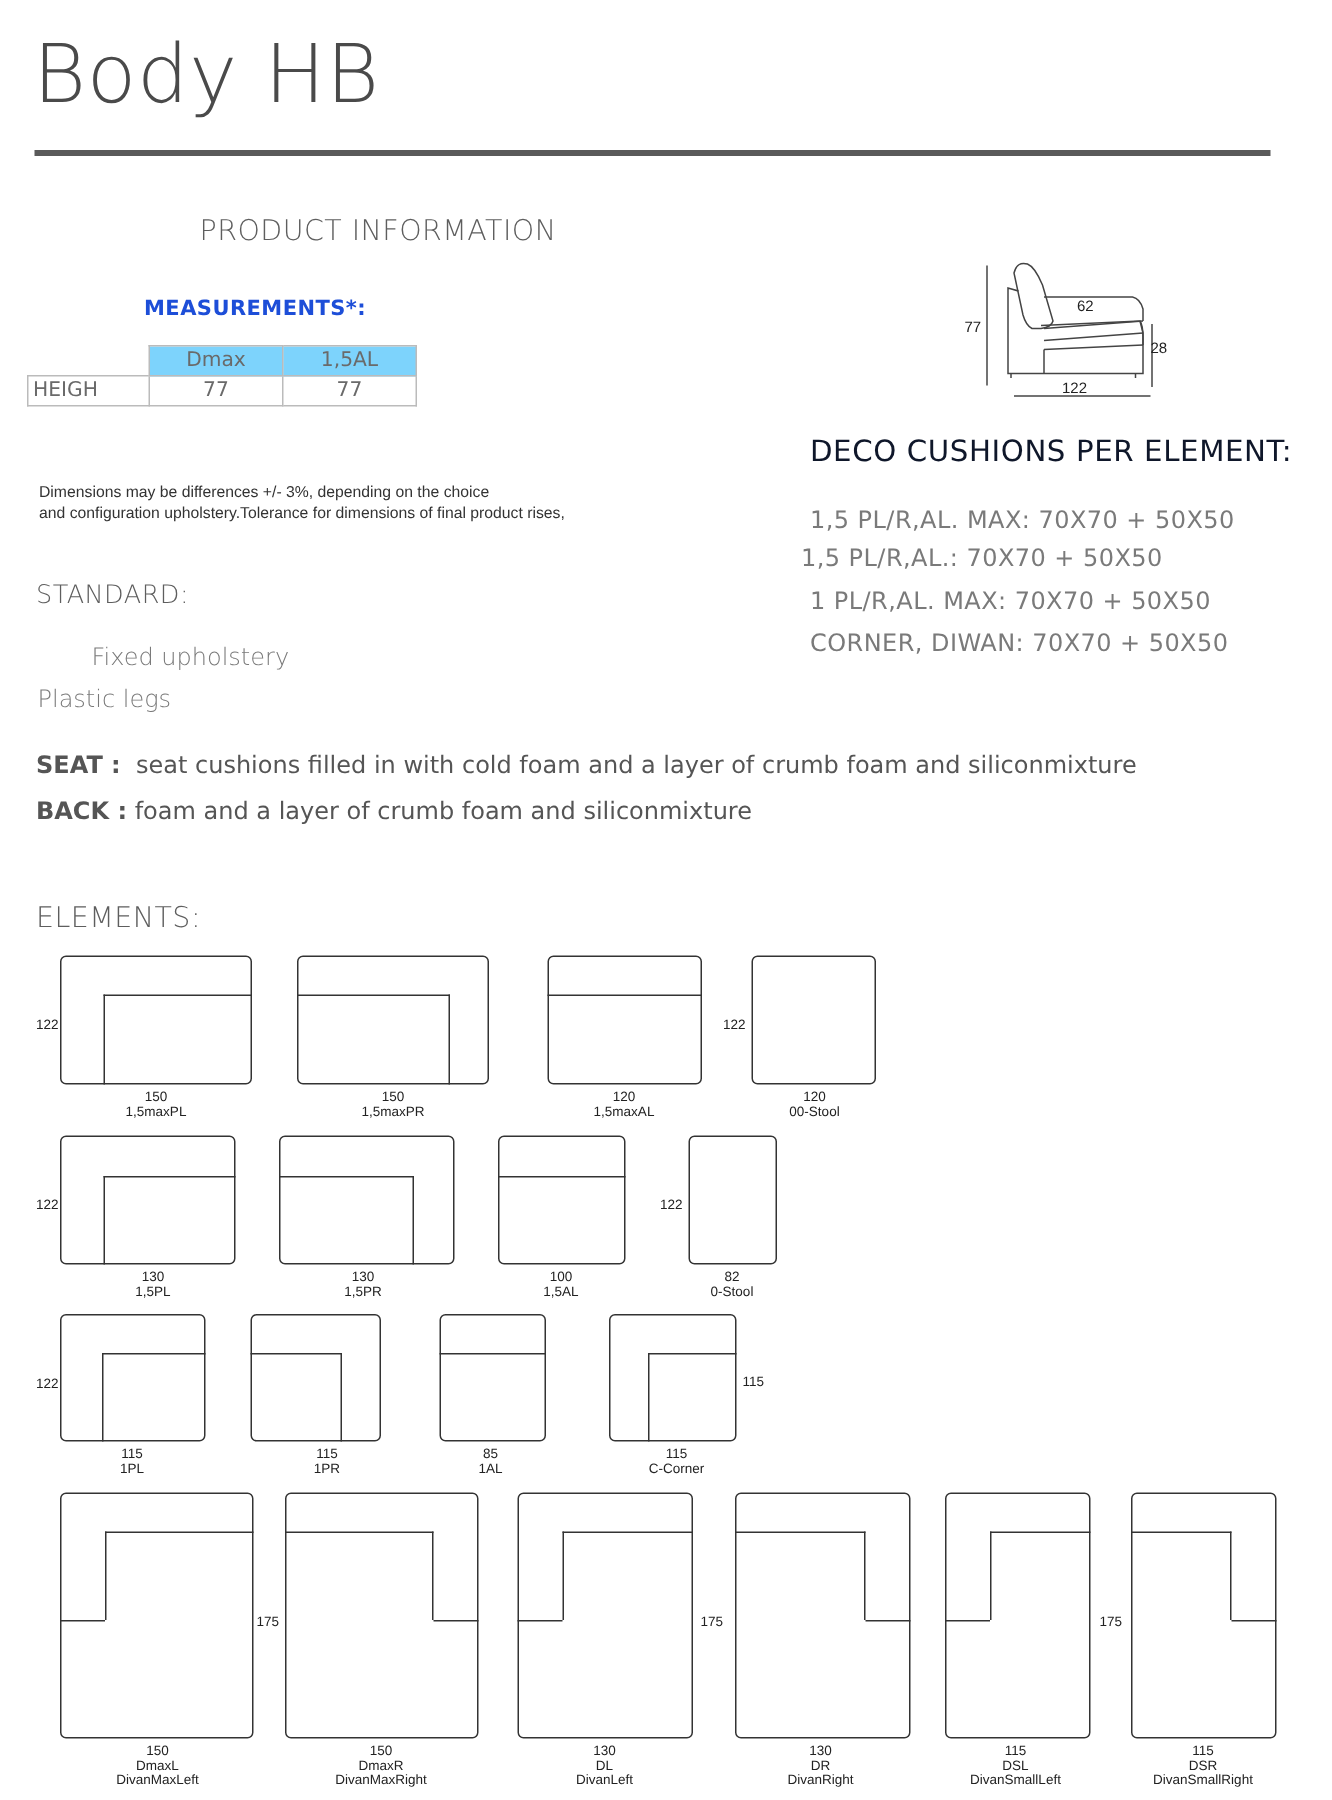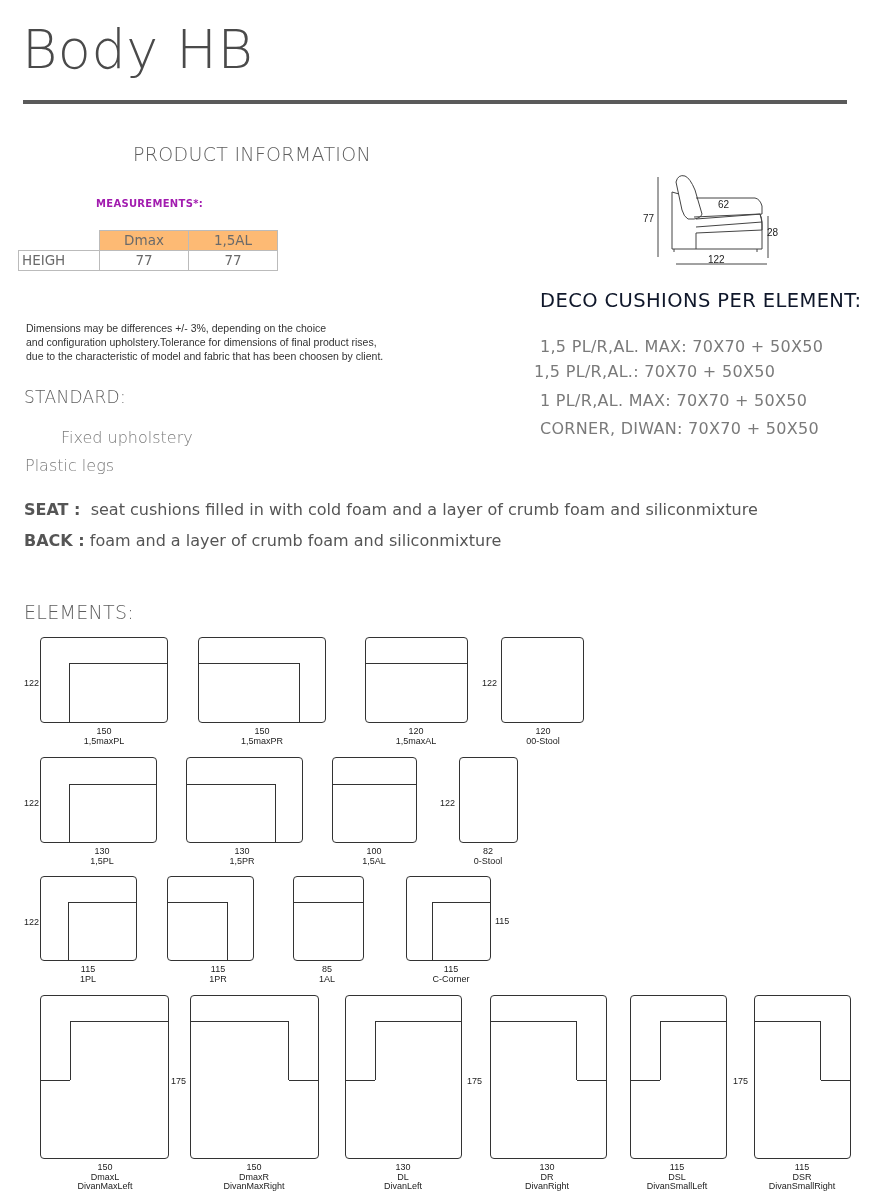--- a/index.html
+++ b/index.html
@@ -1,25 +1,25 @@
 <!DOCTYPE html>
 <html><head>
 <meta charset="utf-8">
 <style>
   html, body { margin: 0; padding: 0; background: #ffffff; }
   body { width: 888px; height: 1200px; position: relative; overflow: hidden; font-family: "DejaVu Sans", sans-serif; color: #555; }
   .abs { position: absolute; }
   .title { left: 22px; top: 18px; font-size: 54px; font-weight: 300; color: #4a4a4a; letter-spacing: 0.5px; font-family: "DejaVu Sans", sans-serif; }
   .rule { left: 23px; top: 100px; width: 824px; height: 4px; background: #5a5a5a; }
   .section-h { font-size: 19px; color: #5e5e5e; font-weight: 300; letter-spacing: 0.3px; }
-  .meas-h { left: 96px; top: 198px; font-size: 10px; font-weight: bold; color: #a21caf; letter-spacing: 0.3px; }
+  .meas-h { left: 96px; top: 198px; font-size: 14px; font-weight: bold; color: #1d4ed8; letter-spacing: 0.3px; }
   table.meas { position: absolute; left: 18px; top: 230px; border-collapse: collapse; font-size: 13.5px; color: #6a6a6a; }
   table.meas td { border: 1px solid #bbb; height: 19px; padding: 0 3px; line-height: 19px; }
   table.meas td.blank { border: none; }
-  table.meas td.hd { background: #fdba74; text-align: center; width: 82px; }
+  table.meas td.hd { background: #7dd3fc; text-align: center; width: 82px; }
   table.meas td.lbl { width: 74px; text-align: left; }
   table.meas td.val { text-align: center; }
   .note { left: 26px; top: 321px; font-size: 10.5px; line-height: 14px; color: #333; font-family: "Liberation Sans", sans-serif; }
   .body-txt { font-size: 16px; color: #7a7a7a; font-weight: 300; }
   .spec { font-size: 16px; color: #555; }
   .spec b { color: #555; font-weight: bold; }
   .deco { font-size: 16px; color: #7a7a7a; letter-spacing: 0.3px; }
   .deco-h { left: 540px; top: 289px; font-size: 19.5px; color: #0f172a; letter-spacing: 0.4px; }
   .shape { position: absolute; border: 1.3px solid #333; border-radius: 4px; box-sizing: border-box; }
   .in-h { position: absolute; height: 0; border-top: 1.3px solid #333; }
@@ -45,21 +45,20 @@
   <tr>
     <td class="lbl">HEIGH</td>
     <td class="val">77</td>
     <td class="val">77</td>
   </tr>
 </tbody>
   </table>
 <div class="abs note">
   <div>Dimensions may be differences +/- 3%, depending on the choice</div>
   <div>and configuration upholstery.Tolerance for dimensions of final product rises,</div>
-  <div>due to the characteristic of model and fabric that has been choosen by client.</div>
 </div>
 
 <div class="abs" style="left:650px; top:170px; width:130px; height:100px;">
   <svg width="130" height="100" viewBox="0 0 130 100">
     <g fill="none" stroke="#444" stroke-width="1">
       <line x1="8" y1="7" x2="8" y2="87"></line>
       <path d="M29 24 L22 22 L22 79 L112 79 L112 55 Q112 47 110 44"></path>
       <path d="M26 12 Q28 4 35 6 Q40 8 45 20 L52 44 Q51 48 44 49 L38 49 Q34 47 32 40 Z"></path>
       <path d="M44 47 L110 44 L112 52 L112 60"></path>
       <path d="M46 57 L112 52"></path>

